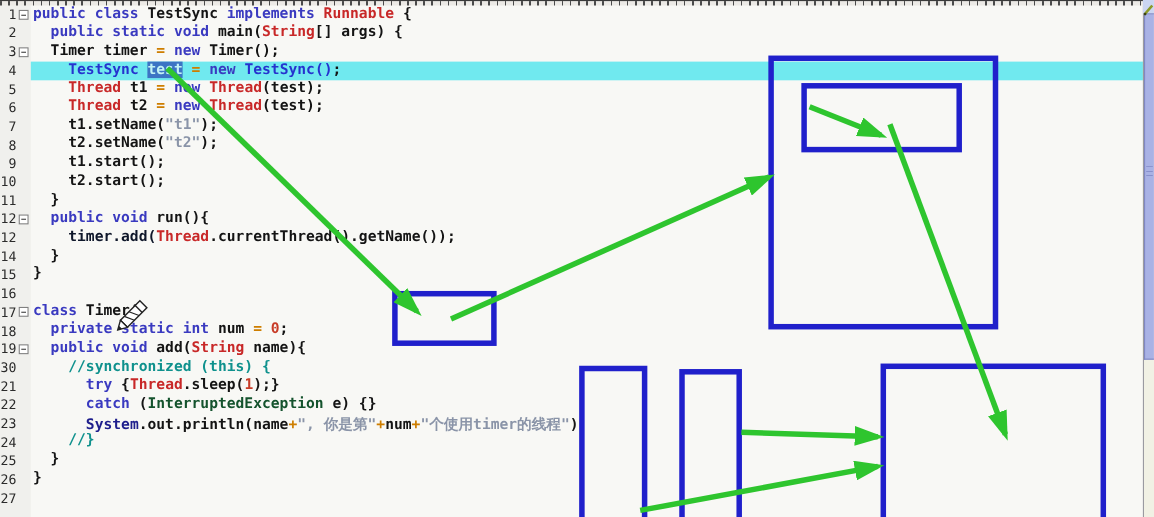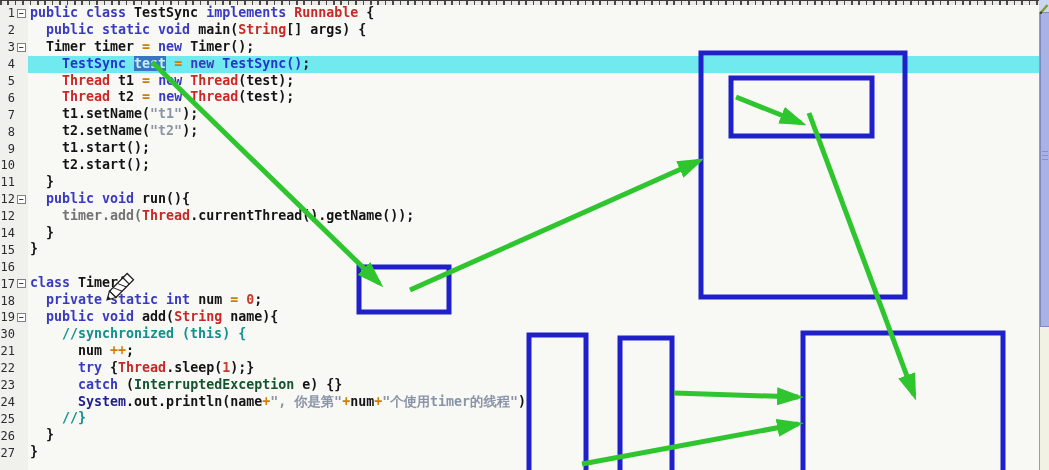--- a/index.html
+++ b/index.html
@@ -156,29 +156,28 @@
       <div class="code-line"><span style="color: rgb(20, 20, 20);">  Timer timer </span><span style="color: rgb(206, 126, 0);">=</span><span style="color: rgb(20, 20, 20);"> </span><span style="color: rgb(58, 58, 192);">new</span><span style="color: rgb(20, 20, 20);"> Timer();</span></div>
       <div class="code-line current"><span style="color: rgb(20, 20, 20);">    </span><span style="color: rgb(38, 51, 207);">TestSync </span><span class="sel">test</span><span style="color: rgb(20, 20, 20);"> </span><span style="color: rgb(206, 126, 0);">=</span><span style="color: rgb(20, 20, 20);"> </span><span style="color: rgb(58, 58, 192);">new</span><span style="color: rgb(20, 20, 20);"> </span><span style="color: rgb(38, 51, 207);">TestSync()</span><span style="color: rgb(20, 20, 20);">;</span></div>
       <div class="code-line"><span style="color: rgb(20, 20, 20);">    </span><span style="color: rgb(200, 40, 40);">Thread</span><span style="color: rgb(20, 20, 20);"> t1 </span><span style="color: rgb(206, 126, 0);">=</span><span style="color: rgb(20, 20, 20);"> </span><span style="color: rgb(58, 58, 192);">new</span><span style="color: rgb(20, 20, 20);"> </span><span style="color: rgb(200, 40, 40);">Thread</span><span style="color: rgb(20, 20, 20);">(test);</span></div>
       <div class="code-line"><span style="color: rgb(20, 20, 20);">    </span><span style="color: rgb(200, 40, 40);">Thread</span><span style="color: rgb(20, 20, 20);"> t2 </span><span style="color: rgb(206, 126, 0);">=</span><span style="color: rgb(20, 20, 20);"> </span><span style="color: rgb(58, 58, 192);">new</span><span style="color: rgb(20, 20, 20);"> </span><span style="color: rgb(200, 40, 40);">Thread</span><span style="color: rgb(20, 20, 20);">(test);</span></div>
       <div class="code-line"><span style="color: rgb(20, 20, 20);">    t1.setName(</span><span style="color: rgb(138, 148, 168);">"t1"</span><span style="color: rgb(20, 20, 20);">);</span></div>
       <div class="code-line"><span style="color: rgb(20, 20, 20);">    t2.setName(</span><span style="color: rgb(138, 148, 168);">"t2"</span><span style="color: rgb(20, 20, 20);">);</span></div>
       <div class="code-line"><span style="color: rgb(20, 20, 20);">    t1.start();</span></div>
       <div class="code-line"><span style="color: rgb(20, 20, 20);">    t2.start();</span></div>
       <div class="code-line"><span style="color: rgb(20, 20, 20);">  }</span></div>
       <div class="code-line"><span style="color: rgb(20, 20, 20);">  </span><span style="color: rgb(58, 58, 192);">public void </span><span style="color: rgb(20, 20, 20);">run(){</span></div>
-      <div class="code-line"><span style="color: #737373;">    timer.add(</span><span style="color: rgb(200, 40, 40);">Thread</span><span style="color: rgb(20, 20, 20);">.currentThread().getName());</span></div>
+      <div class="code-line"><span style="color: #0f172a;">    timer.add(</span><span style="color: rgb(200, 40, 40);">Thread</span><span style="color: rgb(20, 20, 20);">.currentThread().getName());</span></div>
       <div class="code-line"><span style="color: rgb(20, 20, 20);">  }</span></div>
       <div class="code-line"><span style="color: rgb(20, 20, 20);">}</span></div>
       <div class="code-line"></div>
       <div class="code-line"><span style="color: rgb(58, 58, 192);">class </span><span style="color: rgb(20, 20, 20);">Timer{</span></div>
       <div class="code-line"><span style="color: rgb(20, 20, 20);">  </span><span style="color: rgb(58, 58, 192);">private static int </span><span style="color: rgb(20, 20, 20);">num </span><span style="color: rgb(206, 126, 0);">=</span><span style="color: rgb(20, 20, 20);"> </span><span style="color: rgb(200, 60, 40);">0</span><span style="color: rgb(20, 20, 20);">;</span></div>
       <div class="code-line"><span style="color: rgb(20, 20, 20);">  </span><span style="color: rgb(58, 58, 192);">public void </span><span style="color: rgb(20, 20, 20);">add(</span><span style="color: rgb(200, 40, 40);">String</span><span style="color: rgb(20, 20, 20);"> name){</span></div>
       <div class="code-line"><span style="color: rgb(15, 145, 141); margin-top: 28px;">    //synchronized (this) {</span></div>
-      <div class="code-line"><span style="color: rgb(20, 20, 20);">      num </span><span style="color: rgb(206, 126, 0);">++</span><span style="color: rgb(20, 20, 20);">;</span></div>
       <div class="code-line"><span style="color: rgb(20, 20, 20);">      </span><span style="color: rgb(58, 58, 192);">try</span><span style="color: rgb(20, 20, 20);"> {</span><span style="color: rgb(200, 40, 40);">Thread</span><span style="color: rgb(20, 20, 20);">.sleep(</span><span style="color: rgb(200, 60, 40);">1</span><span style="color: rgb(20, 20, 20);">);}</span></div>
       <div class="code-line"><span style="color: rgb(20, 20, 20);">      </span><span style="color: rgb(58, 58, 192);">catch</span><span style="color: rgb(20, 20, 20);"> (</span><span style="color: #14532d;">InterruptedException</span><span style="color: rgb(20, 20, 20);"> e) {}</span></div>
       <div class="code-line"><span style="color: rgb(20, 20, 20);">      </span><span style="color: rgb(30, 30, 140);">System</span><span style="color: rgb(20, 20, 20);">.out.println(name</span><span style="color: rgb(206, 126, 0);">+</span><span style="color: rgb(138, 148, 168);">", 你是第"</span><span style="color: rgb(206, 126, 0);">+</span><span style="color: rgb(20, 20, 20);">num</span><span style="color: rgb(206, 126, 0);">+</span><span style="color: rgb(138, 148, 168);">"个使用timer的线程"</span><span style="color: rgb(20, 20, 20);">)</span></div>
       <div class="code-line"><span style="color: rgb(15, 145, 141);">    //}</span></div>
       <div class="code-line"><span style="color: rgb(20, 20, 20);">  }</span></div>
       <div class="code-line"><span style="color: rgb(20, 20, 20);">}</span></div>
     </div>
 
   <div id="scroll-corner">
     <svg width="10" height="12">

